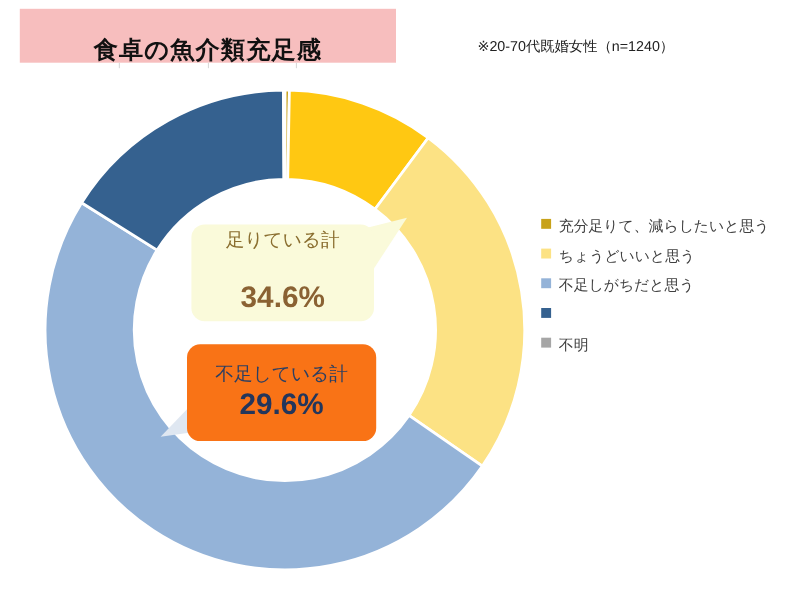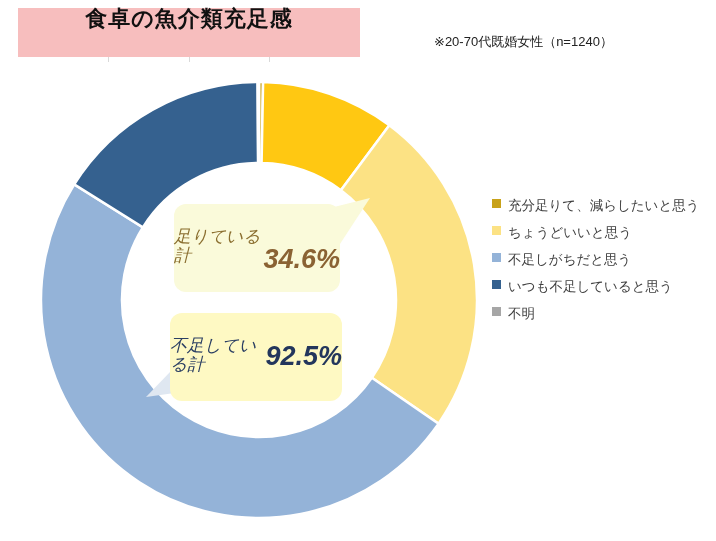--- a/index.html
+++ b/index.html
@@ -24,21 +24,21 @@
 
   
   .title-banner {
     position: absolute;
     left: 18px;
     top: 8px;
     width: 342px;
     height: 49px;
     background: #F7BEBE;
     display: flex;
-    align-items: flex-start;
+    align-items: flex-end;
     justify-content: center;
   }
   .title-text {
     font-size: 22px;
     font-weight: bold;
     color: #111111;
     letter-spacing: 1px;
     line-height: 1;
     white-space: nowrap;
   }
@@ -74,39 +74,38 @@
     position: absolute;
     left: 0;
     top: 0;
   }
 
   
   .callout {
     position: absolute;
     border-radius: 12px;
     display: flex;
-    flex-direction: row;
+    flex-direction: column;
     align-items: center;
     justify-content: center;
     box-sizing: border-box;
-    font-style: italic;
   }
   .callout-top {
     left: 174px;
     top: 204px;
     width: 166px;
     height: 88px;
     background: #FAFADA;
   }
   .callout-bottom {
     left: 170px;
     top: 313px;
     width: 172px;
     height: 88px;
-    background: #fef9c3;
+    background: #f97316;
   }
   .callout-label {
     font-size: 17px;
     line-height: 1.1;
     margin-bottom: 3px;
   }
   .callout-value {
     font-size: 27px;
     font-weight: bold;
     line-height: 1.1;
@@ -171,40 +170,39 @@
         </g>
     </svg>
 
     <div class="callout callout-top">
       <div class="callout-label">足りている計</div>
       <div class="callout-value">34.6%</div>
     </div>
 
     <div class="callout callout-bottom">
       <div class="callout-label">不足している計</div>
-      <div class="callout-value">92.5%</div>
+      <div class="callout-value">29.6%</div>
     </div>
   </div>
 
   <div class="legend" id="legend">
       <div class="legend-item">
         <span class="legend-swatch" style="background: rgb(200, 162, 26);"></span>
         <span class="legend-label">充分足りて、減らしたいと思う</span>
       </div>
       <div class="legend-item">
         <span class="legend-swatch" style="background: rgb(252, 226, 132);"></span>
         <span class="legend-label">ちょうどいいと思う</span>
       </div>
       <div class="legend-item">
         <span class="legend-swatch" style="background: rgb(148, 179, 216);"></span>
         <span class="legend-label">不足しがちだと思う</span>
       </div>
       <div class="legend-item">
         <span class="legend-swatch" style="background: rgb(53, 97, 143);"></span>
-        <span class="legend-label">いつも不足していると思う</span>
       </div>
       <div class="legend-item">
         <span class="legend-swatch" style="background: rgb(166, 166, 166);"></span>
         <span class="legend-label">不明</span>
       </div>
     </div>
 
 </div>
 
 </body></html>

